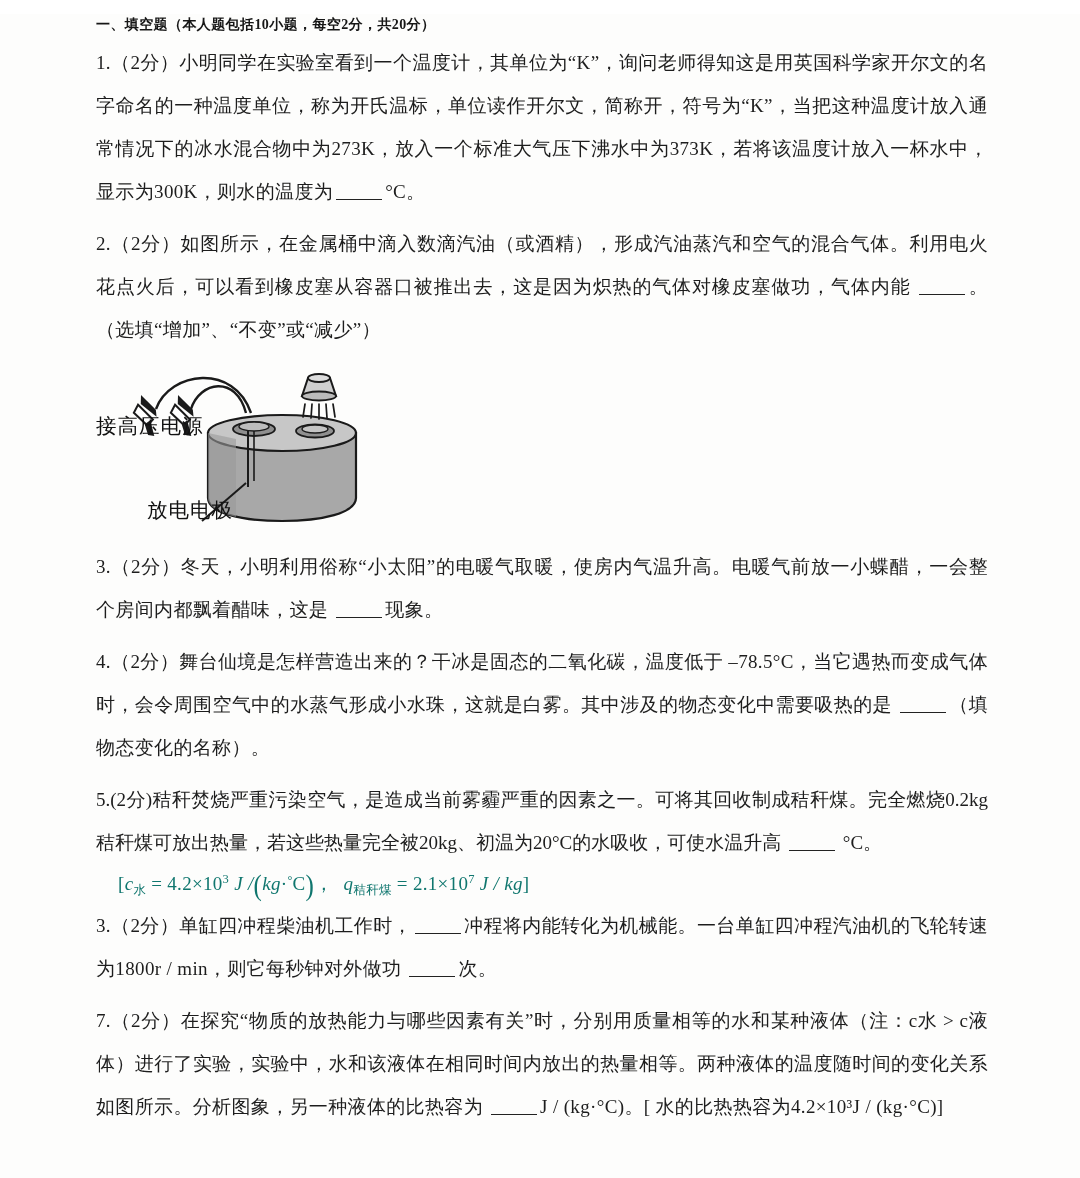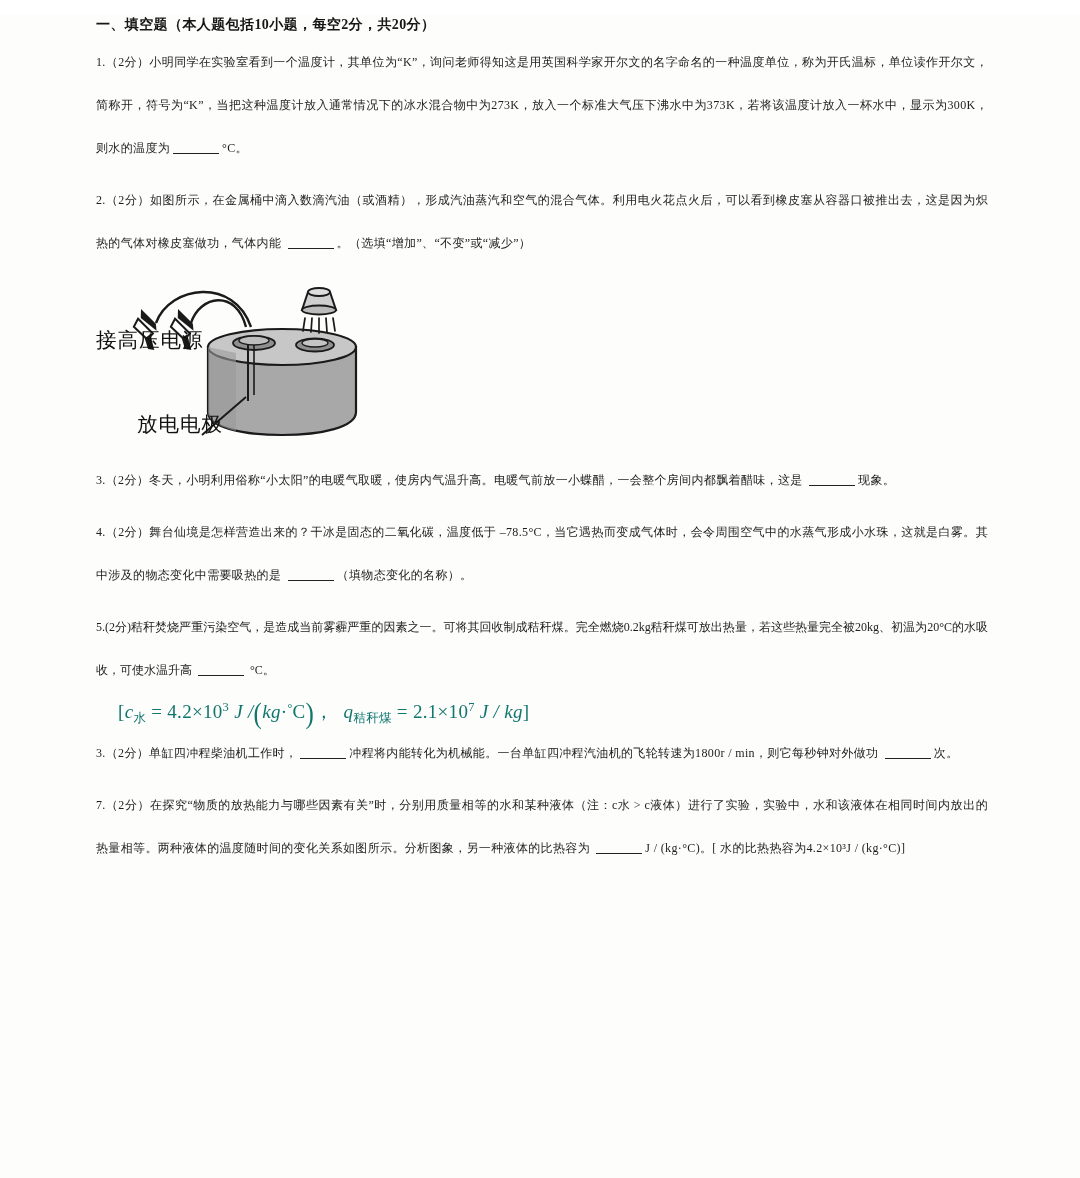--- a/index.html
+++ b/index.html
@@ -40,21 +40,21 @@
   .section-head {
     font-size: 14px;
     font-weight: bold;
     margin: 14px 0 6px 0;
     letter-spacing: 0.4px;
     line-height: 1.5;
     color: #161616;
   }
   
   .q {
-    font-size: 12px;
+    font-size: 19px;
     line-height: 43px;
     letter-spacing: 0.35px;
     text-align: justify;
     text-justify: inter-ideograph;
     color: #1d1d1d;
     margin: 0;
   }
   .q + .q { margin-top: 9px; }
   .q-tight { letter-spacing: 0px; }
   .blank {
@@ -96,21 +96,21 @@
   .figure-svg { position: absolute; left: 0; top: 0; }
   .fig-label {
     position: absolute;
     font-size: 20.5px;
     letter-spacing: 1px;
     color: #111;
     font-family: "Liberation Serif", "DejaVu Serif", serif;
     white-space: nowrap;
   }
   #lbl-source { left: 0px; top: 51px; }
-  #lbl-electrode { left: 41px; top: 135px; }
+  #lbl-electrode { left: 51px; top: 135px; }
 </style>
 </head>
 <body>
 
 <div class="page">
 
 
   <div class="section-head">一、填空题（本人题包括10小题，每空2分，共20分）</div>
 
   <div class="q">

